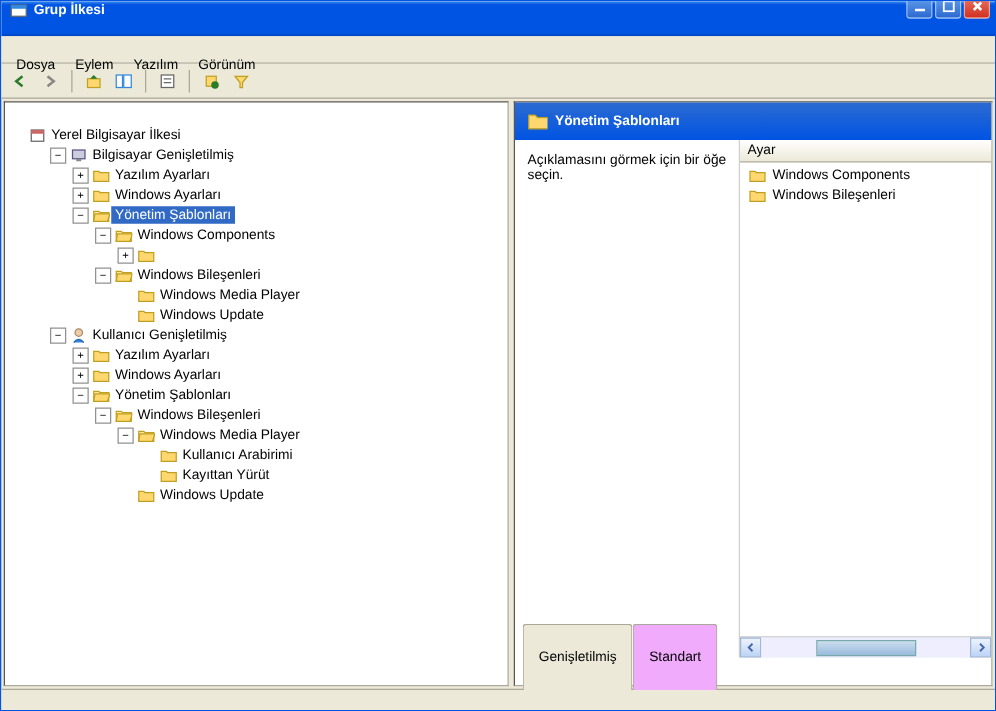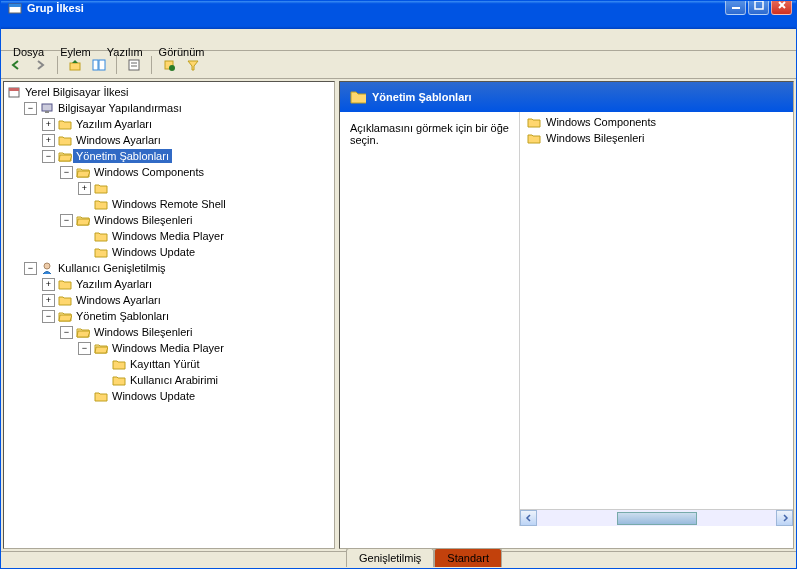--- a/index.html
+++ b/index.html
@@ -17,21 +17,21 @@
 .menubar { height: 22px; background: #ece9d8; display: flex; align-items: center; padding: 0 4px; border-bottom: 1px solid #aca899; }
 .menubar .menu { padding: 3px 8px; cursor: pointer; margin-top: 24px; }
 
 
 .toolbar { height: 28px; background: #ece9d8; display: flex; align-items: center; padding: 0 4px; border-bottom: 1px solid #aca899; gap: 2px; }
 .toolbar .tbtn { width: 22px; height: 22px; display: flex; align-items: center; justify-content: center; cursor: pointer; border: 1px solid transparent; }
 .toolbar .sep { width: 1px; height: 18px; background: #aca899; margin: 0 4px; }
 
 
 .main { display: flex; height: 472px; padding: 2px; gap: 4px; }
-.tree-panel { width: 332px; background: white; border: 1px inset #aca899; overflow: auto; padding: 2px; }
+.tree-panel { width: 404px; background: white; border: 1px inset #aca899; overflow: auto; padding: 18px; }
 .right-panel { flex: 1; background: white; border: 1px inset #aca899; display: flex; flex-direction: column; }
 
 
 .tree-node { white-space: nowrap; }
 .tree-row { display: flex; align-items: center; height: 16px; cursor: pointer; }
 .tree-row .exp { width: 13px; height: 13px; display: inline-flex; align-items: center; justify-content: center; margin-right: 2px; font-size: 9px; border: 1px solid #919191; color: black; background: white; line-height: 1; }
 .tree-row .exp.none { border: none; background: transparent; }
 .tree-row .lbl { padding: 1px 3px; }
 .tree-row.selected .lbl { background: #316ac5; color: white; }
 .tree-children { padding-left: 18px; }
@@ -44,22 +44,22 @@
 .list-header { height: 18px; background: linear-gradient(to bottom, #fff, #ece9d8); border-bottom: 1px solid #aca899; padding: 2px 6px; }
 .list-items { flex: 1; padding: 2px; }
 .list-item { display: flex; align-items: center; gap: 4px; height: 16px; padding: 0 4px; cursor: pointer; }
 .scrollbar-h { height: 17px; background: #eee; display:flex; border-top:1px solid #ccc;}
 .scrollbar-h .sbtn { width:17px; background:linear-gradient(to bottom,#eef3fb,#bcd4f6); border:1px solid #9db7d9; display:flex;align-items:center;justify-content:center;}
 .scrollbar-h .track { flex:1; background:#eef; display:flex;align-items:center;justify-content:center;}
 .scrollbar-h .thumb {width:80px;height:13px;background:linear-gradient(to bottom,#cde,#9bd);border:1px solid #7aa;}
 
 
 .tabs { height: 22px; display: flex; align-items: flex-end; padding-left: 6px; gap: 0; }
-.tab { padding: 3px 12px; background: #ece9d8; border: 1px solid #aca899; border-bottom: none; border-radius: 3px 3px 0 0; cursor: pointer; font-size: 11px; position: relative; top: 19px; }
-.tab.inactive { background: #c2410c; }
+.tab { padding: 20px 12px; background: #ece9d8; border: 1px solid #aca899; border-bottom: none; border-radius: 3px 3px 0 0; cursor: pointer; font-size: 11px; position: relative; top: 4px; }
+.tab.inactive { background: #f0abfc; }
 
 
 .statusbar { height: 20px; background: #ece9d8; border-top: 1px solid #aca899; }
 
 
 .ico { display: inline-flex; width: 16px; height: 14px; align-items: center; justify-content: center; }
 </style>
 </head>
 <body>
 
@@ -163,21 +163,21 @@
 
         <div class="tree-node">
           <div class="tree-row">
             <span class="exp">−</span>
             <span class="ico">
                 <svg width="14" height="14">
                   <rect x="2" y="3" width="10" height="7" fill="#ccd" stroke="#558"></rect>
                   <rect x="5" y="10" width="4" height="2" fill="#888"></rect>
                 </svg>
               </span>
-            <span class="lbl">Bilgisayar Yapılandırması</span>
+            <span class="lbl">Bilgisayar Genişletilmiş</span>
           </div>
           <div class="tree-children">
             <div class="tree-row">
                 <span class="exp">+</span>
                 <span class="ico">
                   <svg width="14" height="12">
                     <path d="M1 3 L5 3 L6 4 L13 4 L13 11 L1 11 Z" fill="#ffd76f" stroke="#c0a020"></path>
                   </svg>
                 </span>
                 <span class="lbl">Yazılım Ayarları</span>
@@ -215,29 +215,20 @@
                       <span class="lbl">Windows Components</span>
                     </div>
                   <div class="tree-children">
                     <div class="tree-row">
                         <span class="exp">+</span>
                         <span class="ico">
                           <svg width="14" height="12">
                             <path d="M1 3 L5 3 L6 4 L13 4 L13 11 L1 11 Z" fill="#ffd76f" stroke="#c0a020"></path>
                           </svg>
                         </span>
-                      </div>
-                    <div class="tree-row">
-                        <span class="exp none"></span>
-                        <span class="ico">
-                          <svg width="14" height="12">
-                            <path d="M1 3 L5 3 L6 4 L13 4 L13 11 L1 11 Z" fill="#ffd76f" stroke="#c0a020"></path>
-                          </svg>
-                        </span>
-                        <span class="lbl">Windows Remote Shell</span>
                       </div>
                   </div>
                 </div>
                 <div class="tree-node">
                   <div class="tree-row">
                       <span class="exp">−</span>
                       <span class="ico">
                         <svg width="14" height="12">
                           <path d="M1 3 L5 3 L6 4 L13 4 L13 11 L1 11 Z" fill="#ffe89f" stroke="#c0a020"></path>
                           <path d="M2 5 L14 5 L12 11 L1 11 Z" fill="#ffd76f" stroke="#c0a020"></path>
@@ -337,30 +328,30 @@
                           <span class="lbl">Windows Media Player</span>
                         </div>
                       <div class="tree-children">
                         <div class="tree-row">
                             <span class="exp none"></span>
                             <span class="ico">
                               <svg width="14" height="12">
                                 <path d="M1 3 L5 3 L6 4 L13 4 L13 11 L1 11 Z" fill="#ffd76f" stroke="#c0a020"></path>
                               </svg>
                             </span>
-                            <span class="lbl">Kayıttan Yürüt</span>
+                            <span class="lbl">Kullanıcı Arabirimi</span>
                           </div>
                         <div class="tree-row">
                             <span class="exp none"></span>
                             <span class="ico">
                               <svg width="14" height="12">
                                 <path d="M1 3 L5 3 L6 4 L13 4 L13 11 L1 11 Z" fill="#ffd76f" stroke="#c0a020"></path>
                               </svg>
                             </span>
-                            <span class="lbl">Kullanıcı Arabirimi</span>
+                            <span class="lbl">Kayıttan Yürüt</span>
                           </div>
                       </div>
                     </div>
                     <div class="tree-row">
                         <span class="exp none"></span>
                         <span class="ico">
                           <svg width="14" height="12">
                             <path d="M1 3 L5 3 L6 4 L13 4 L13 11 L1 11 Z" fill="#ffd76f" stroke="#c0a020"></path>
                           </svg>
                         </span>
@@ -381,20 +372,21 @@
       <span class="ico">
           <svg width="18" height="16">
             <path d="M1 3 L6 3 L8 5 L17 5 L17 14 L1 14 Z" fill="#ffd76f" stroke="#c0a020"></path>
           </svg>
         </span>
       <span>Yönetim Şablonları</span>
     </div>
     <div class="panel-body">
       <div class="panel-desc">Açıklamasını görmek için bir öğe seçin.</div>
       <div class="panel-list">
+        <div class="list-header">Ayar</div>
         <div class="list-items">
           <div class="list-item">
               <span class="ico">
                 <svg width="14" height="12">
                   <path d="M1 3 L5 3 L6 4 L13 4 L13 11 L1 11 Z" fill="#ffd76f" stroke="#c0a020"></path>
                 </svg>
               </span>
               <span>Windows Components</span>
             </div>
           <div class="list-item">

